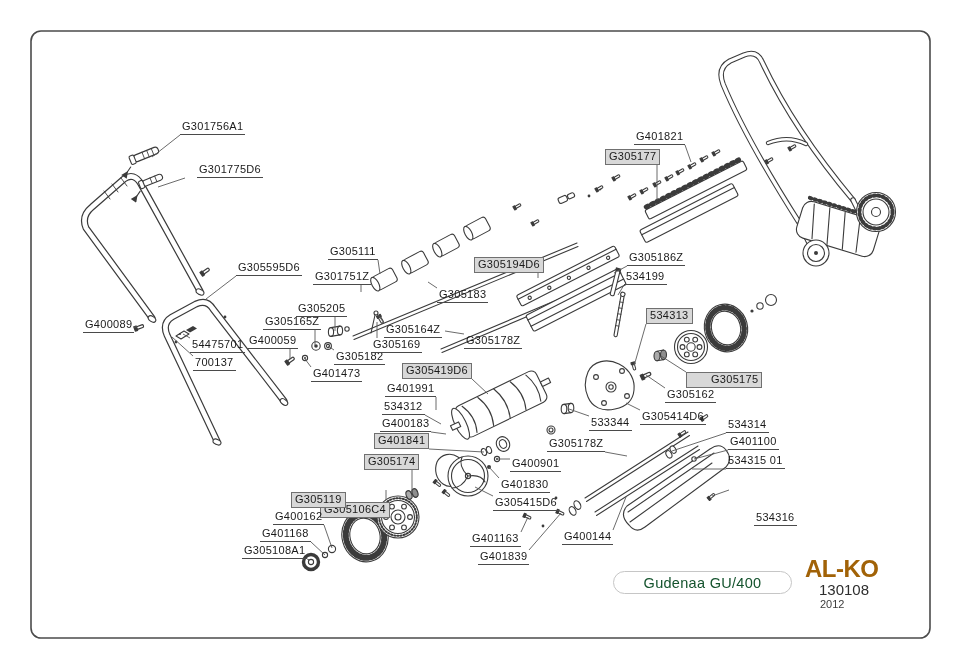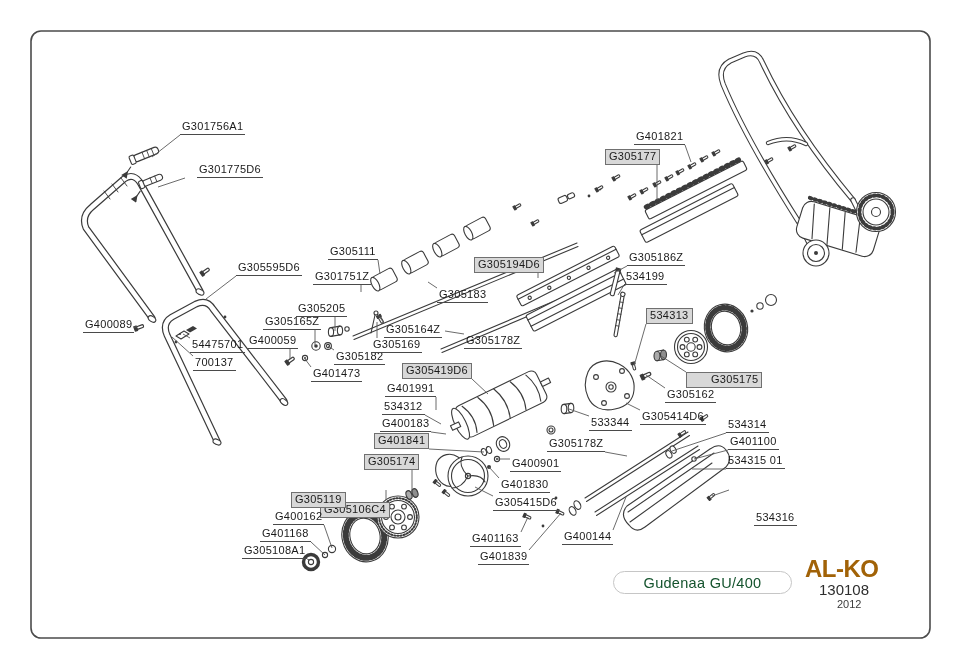--- a/index.html
+++ b/index.html
@@ -30,21 +30,21 @@
     border:1.4px solid #c6c6c6;border-radius:12px;
     display:flex;align-items:center;justify-content:center;
     font-size:14.5px;color:#14532d;letter-spacing:.3px;background:#fff;
   }
   .brand-block{position:absolute;left:805px;top:556px;width:120px;}
   .alko-logo{
     font-weight:bold;font-size:24px;letter-spacing:-.5px;
     transform:scaleY(1.02);transform-origin:left top;line-height:25px;
   }
   .doc-number{font-size:15px;color:#2e2e2e;margin:1px 0 0 14px;line-height:16px;}
-  .doc-year{font-size:11px;color:#3d3d3d;margin:0 0 0 32px;line-height:13px;}
+  .doc-year{font-size:11px;color:#3d3d3d;margin:0 0 0 15px;line-height:13px;}
 </style>
 </head>
 <body>
 
 <div id="stage">
 
 <svg id="diagram-svg" width="960" height="667" viewBox="0 0 960 667">
   <defs>
     <marker id="arr" markerWidth="7" markerHeight="7" refX="5.5" refY="3" orient="auto">
       <path d="M6.5,0 L0,3 L6.5,6 Z" fill="#3b3b3b"></path>

